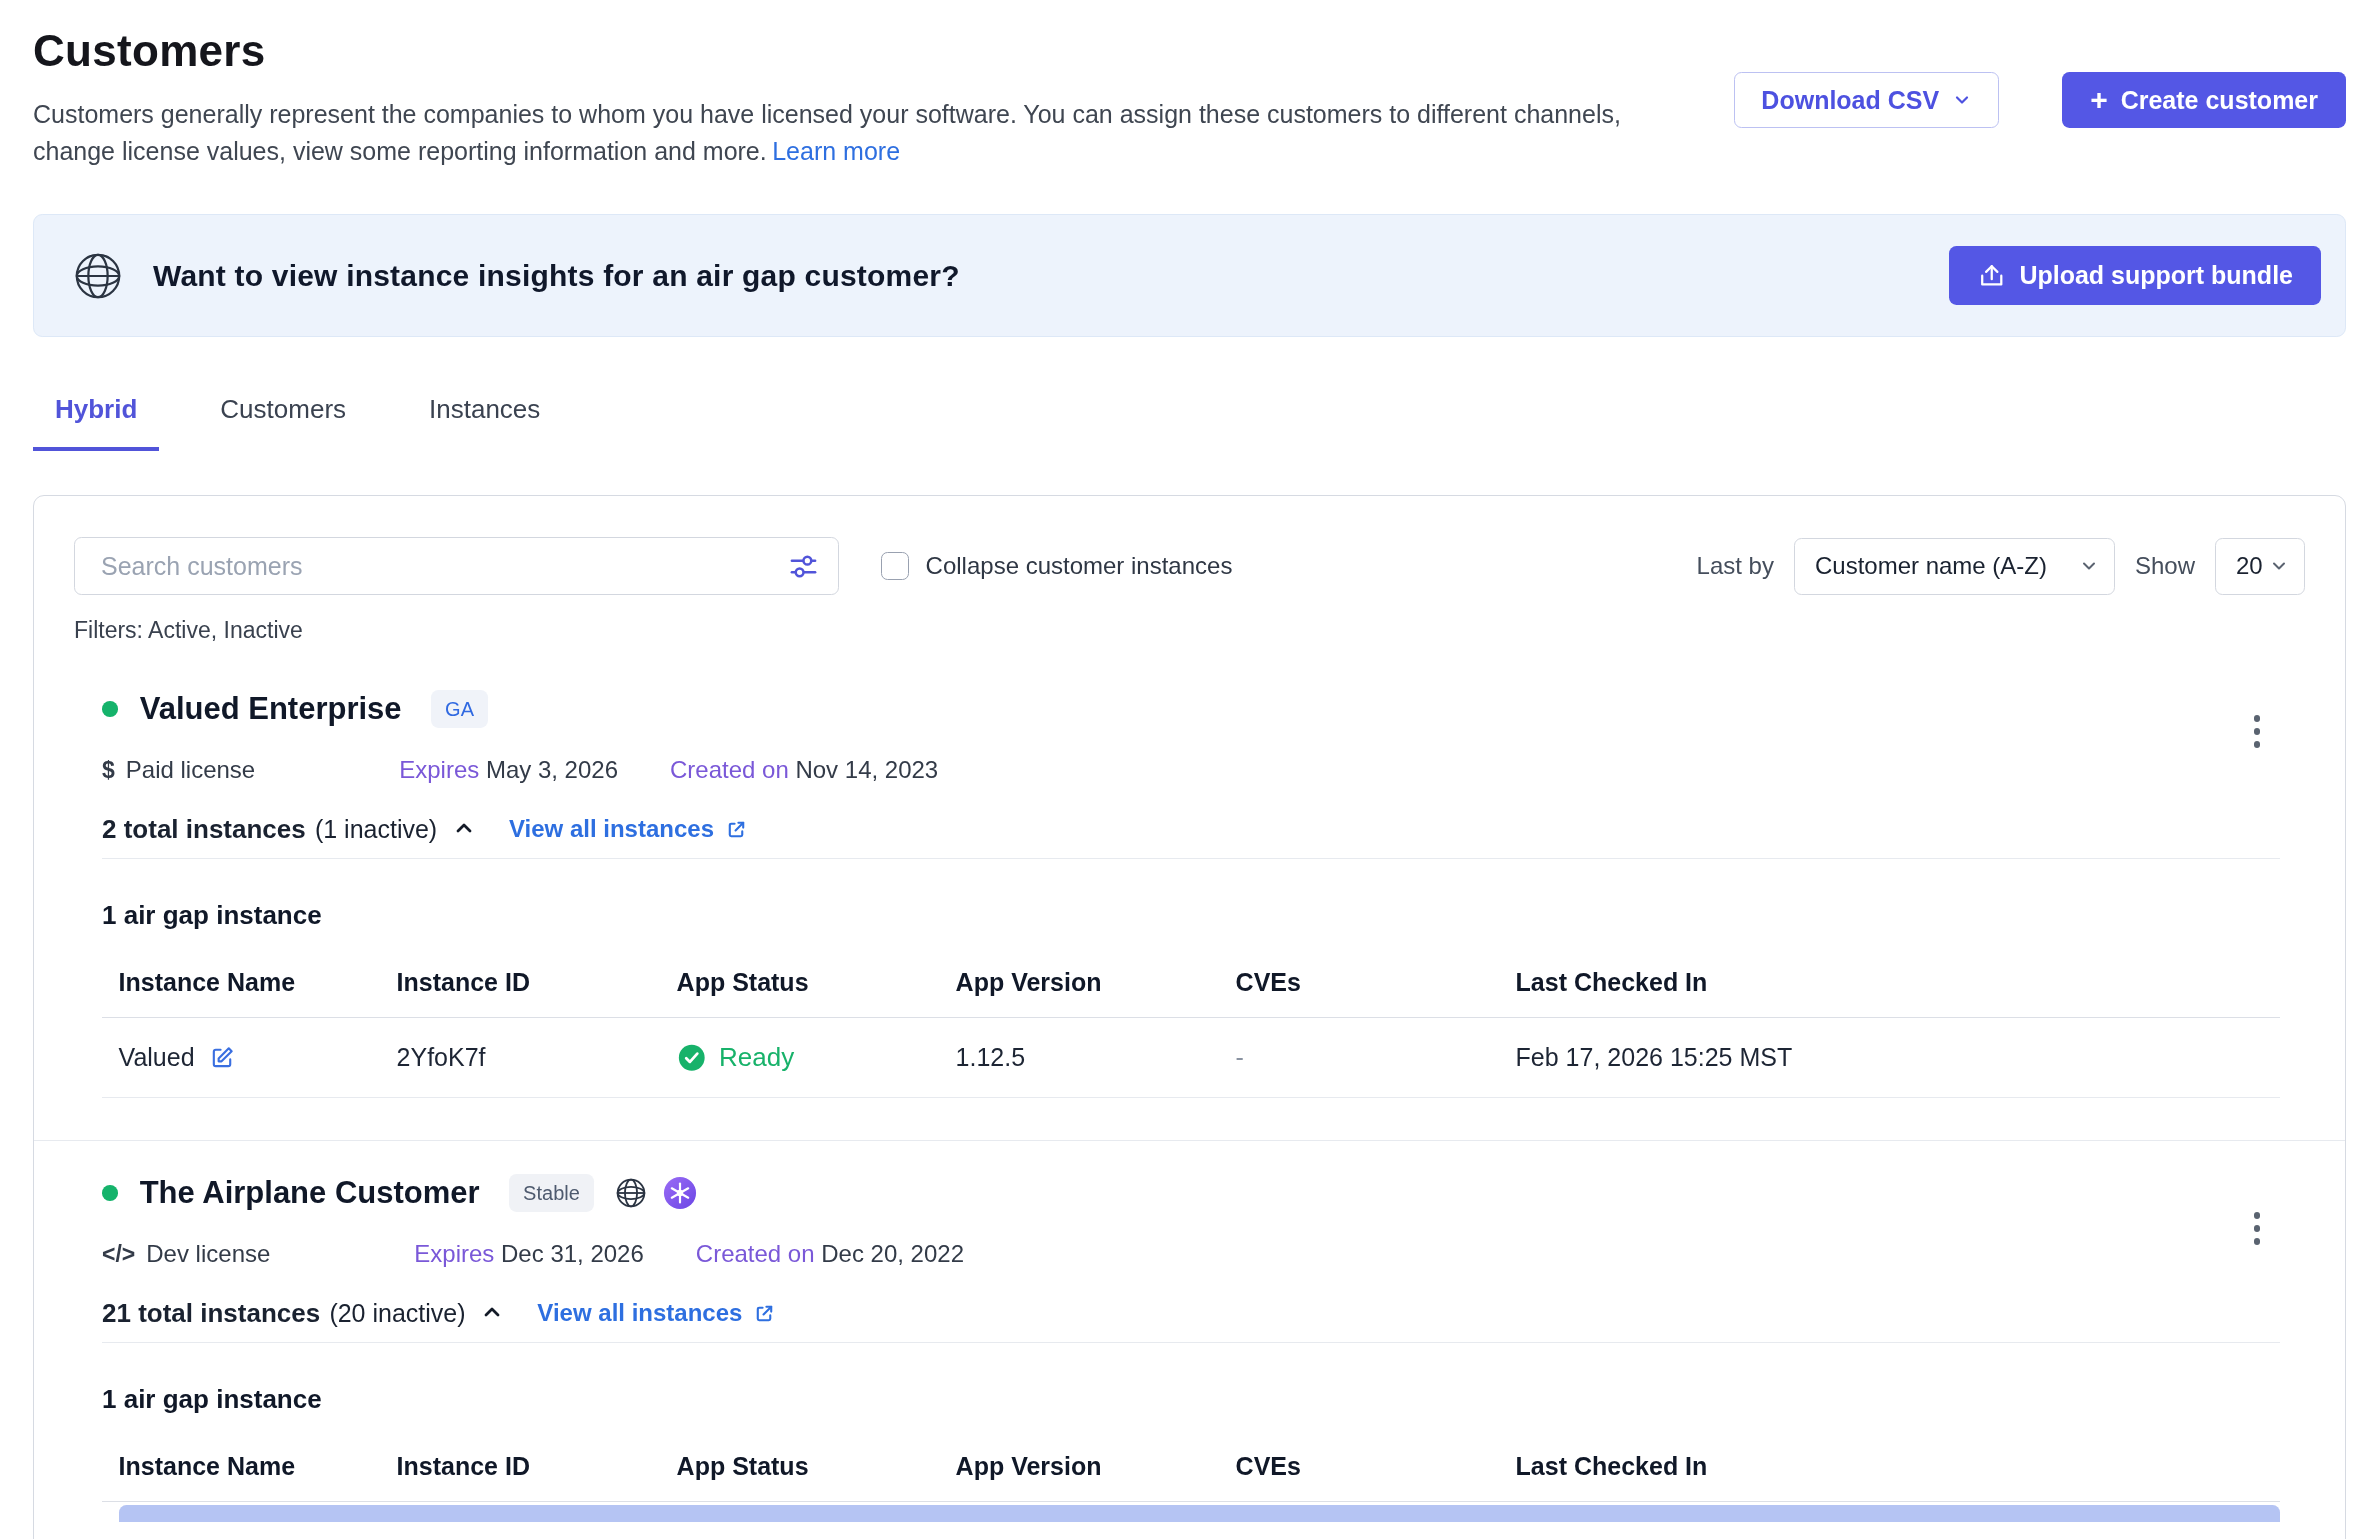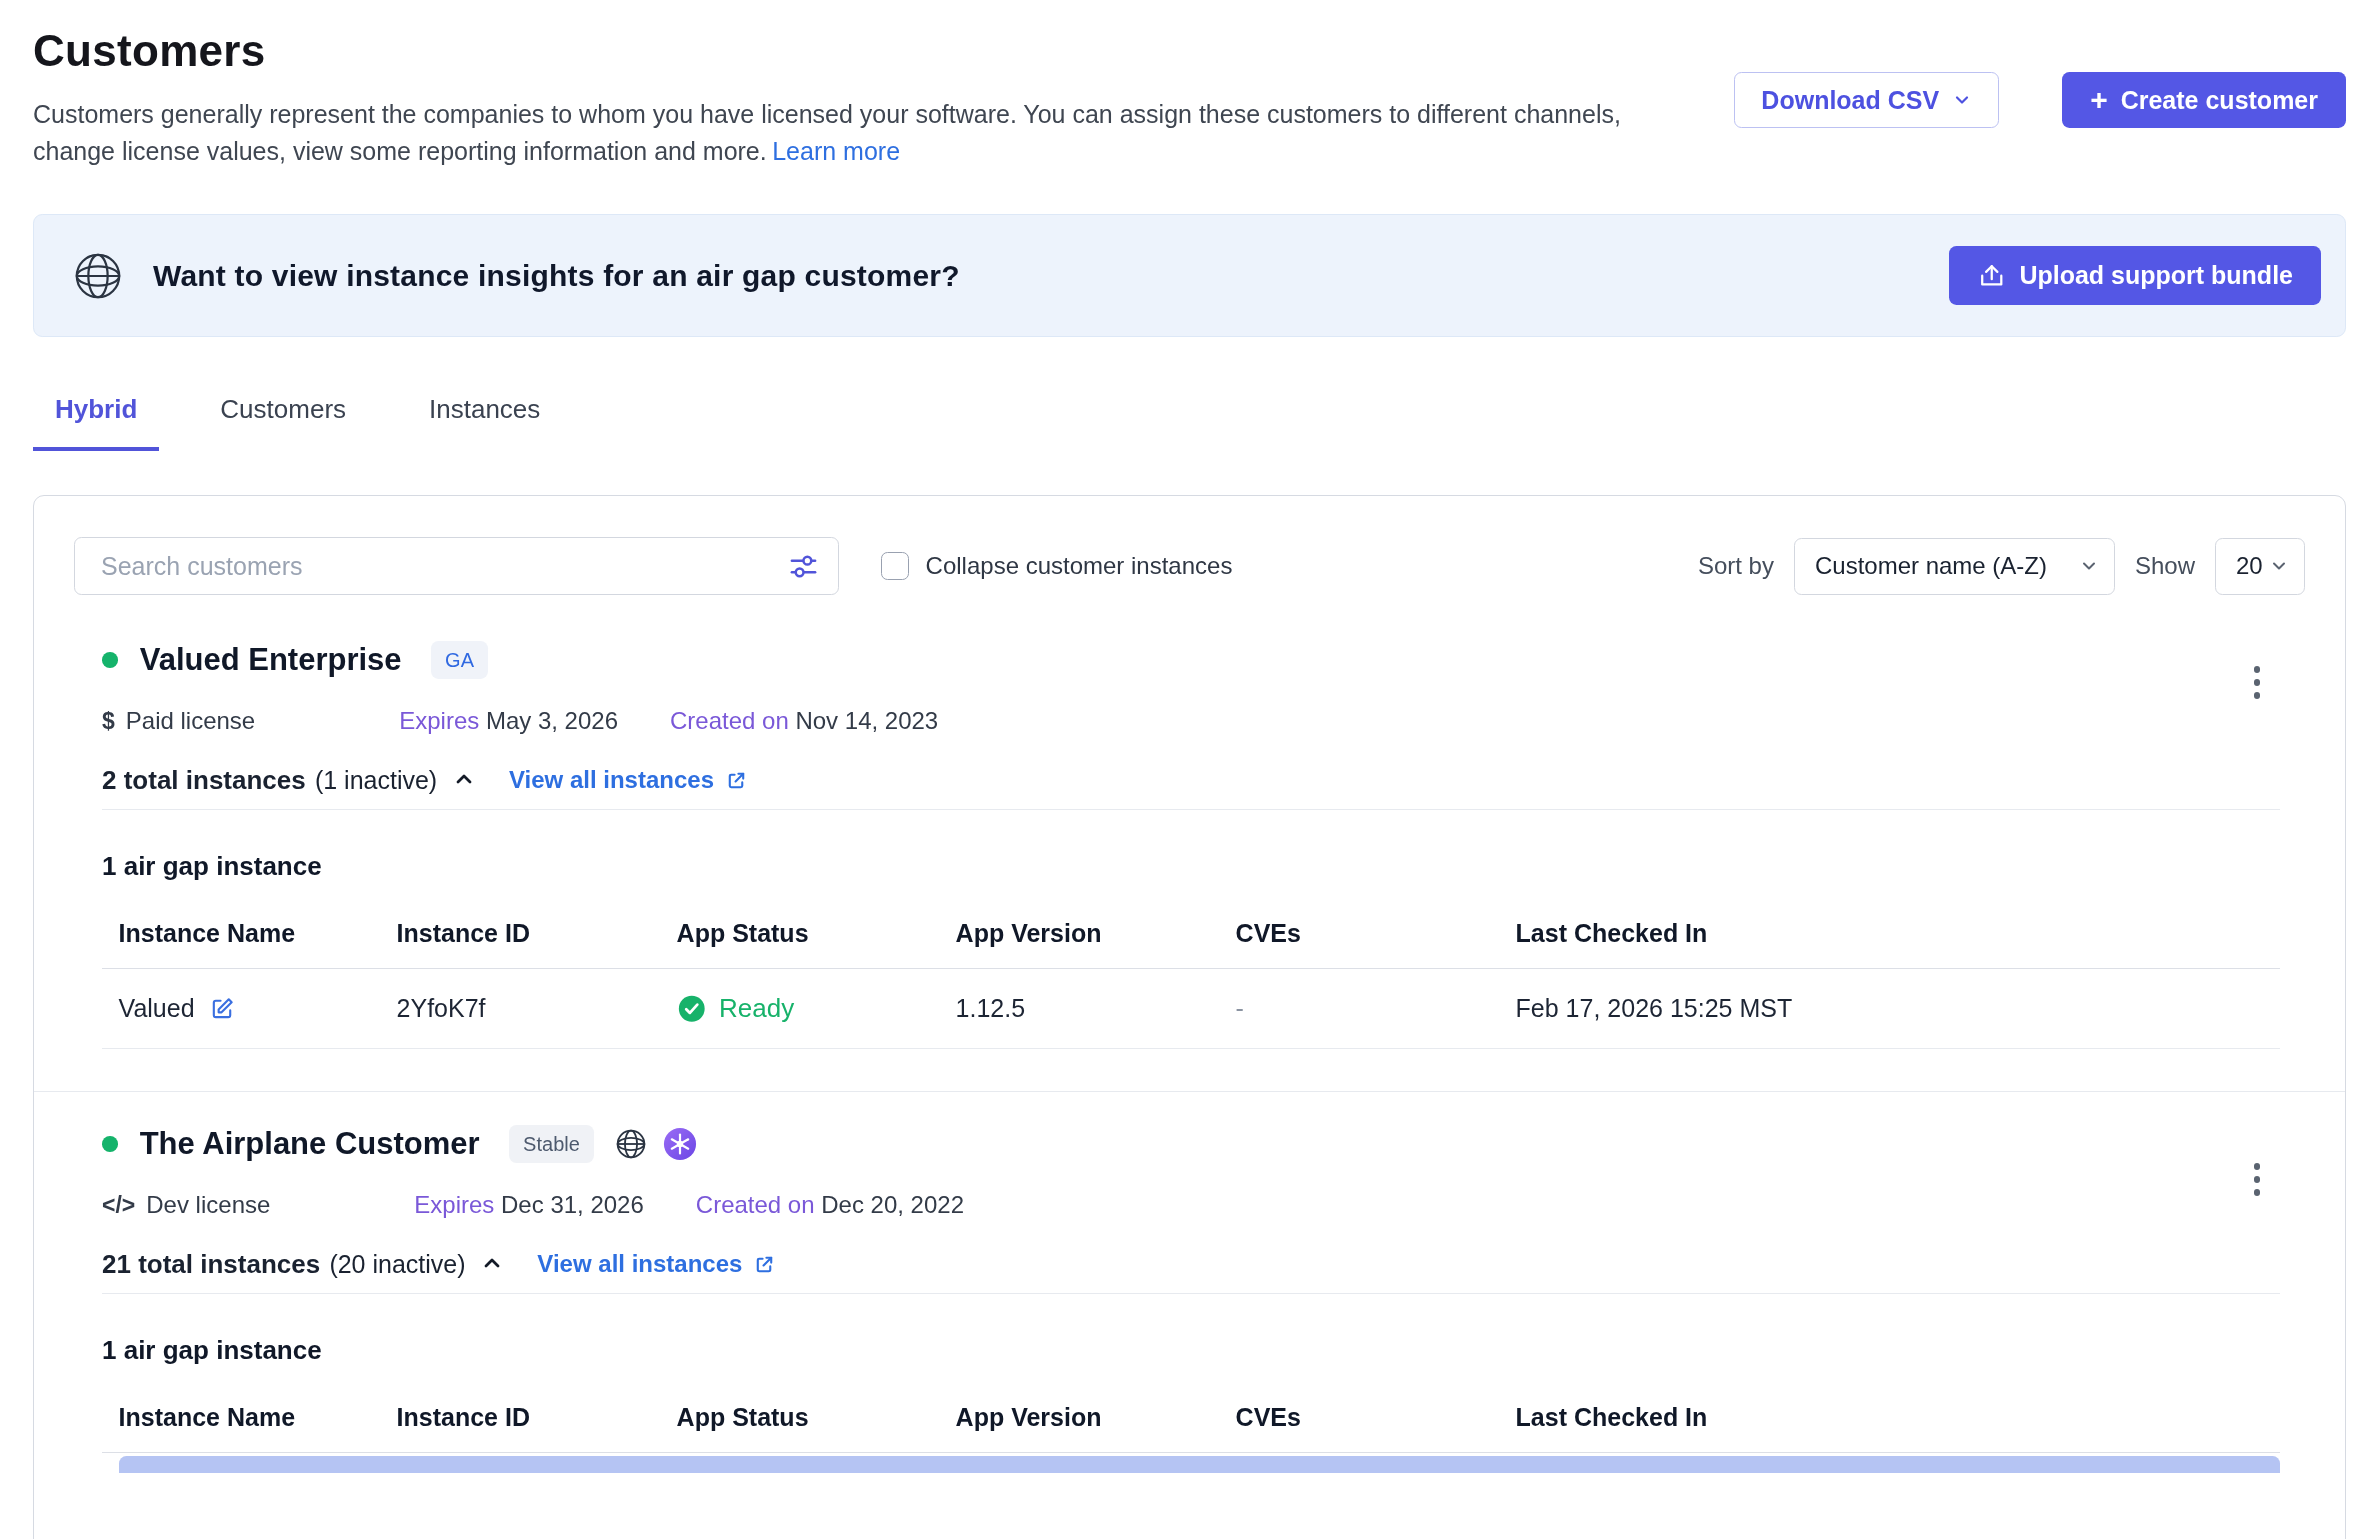--- a/index.html
+++ b/index.html
@@ -175,41 +175,42 @@
             <line x1="4" y1="22" x2="28" y2="22"></line>
             <circle cx="12" cy="22" r="4" fill="#ffffff"></circle>
           </svg>
         </span>
       </div>
       <div class="collapse-wrap">
         <span class="checkbox"></span>
         <span>Collapse customer instances</span>
       </div>
       <div class="toolbar-right">
-        <span>Sort by</span>
+        <span>Last by</span>
         <div class="select sort-select">
           <span>Customer name (A-Z)</span>
           <span>
             <svg width="20" height="20" viewBox="0 0 24 24" fill="none">
                 <path d="M6 9l6 6 6-6" stroke="#5a6370" stroke-width="2.4" stroke-linecap="round" stroke-linejoin="round"></path>
               </svg>
           </span>
         </div>
         <span>Show</span>
         <div class="select show-select">
           <span>20</span>
           <span>
             <svg width="20" height="20" viewBox="0 0 24 24" fill="none">
                 <path d="M6 9l6 6 6-6" stroke="#5a6370" stroke-width="2.4" stroke-linecap="round" stroke-linejoin="round"></path>
               </svg>
           </span>
         </div>
       </div>
     </div>
 
+    <div class="filters-line">Filters: Active, Inactive</div>
 
     <section class="customer c1">
       <div class="kebab">
           <i></i>
           <i></i>
           <i></i>
         </div>
 
       <div class="cust-head">
         <span class="dot"></span>

